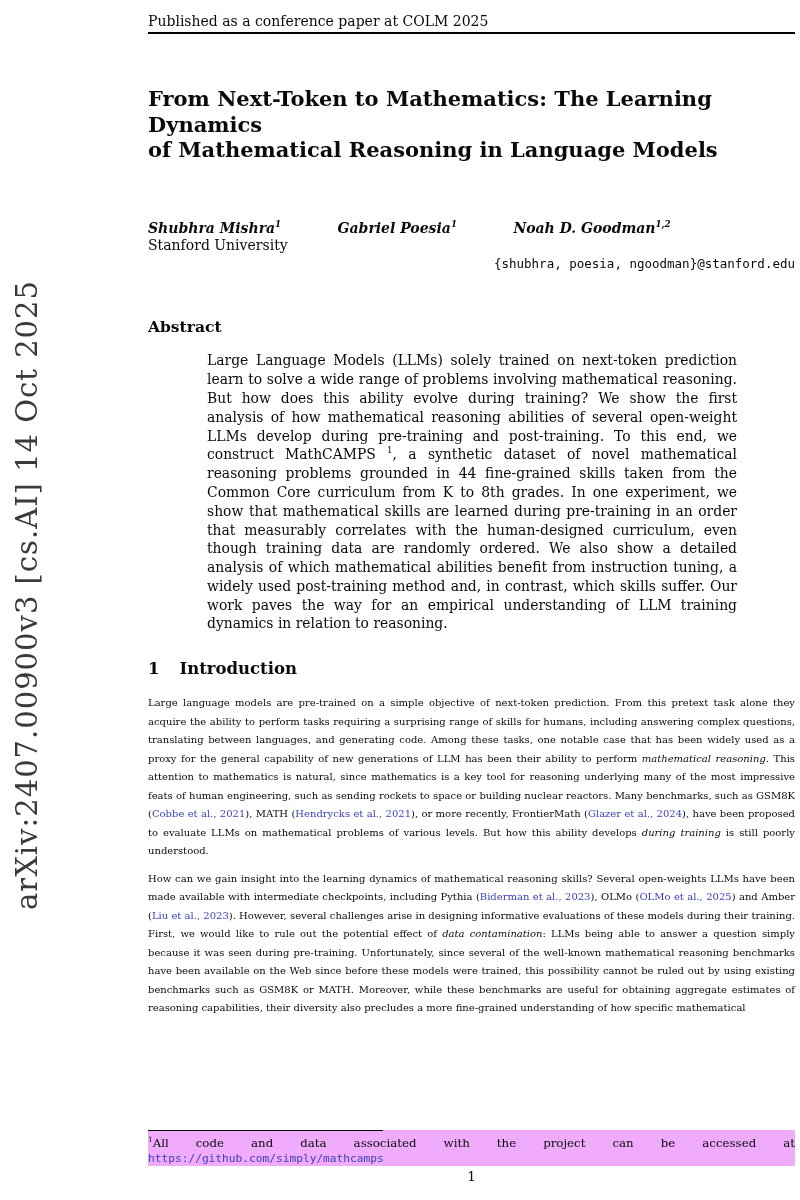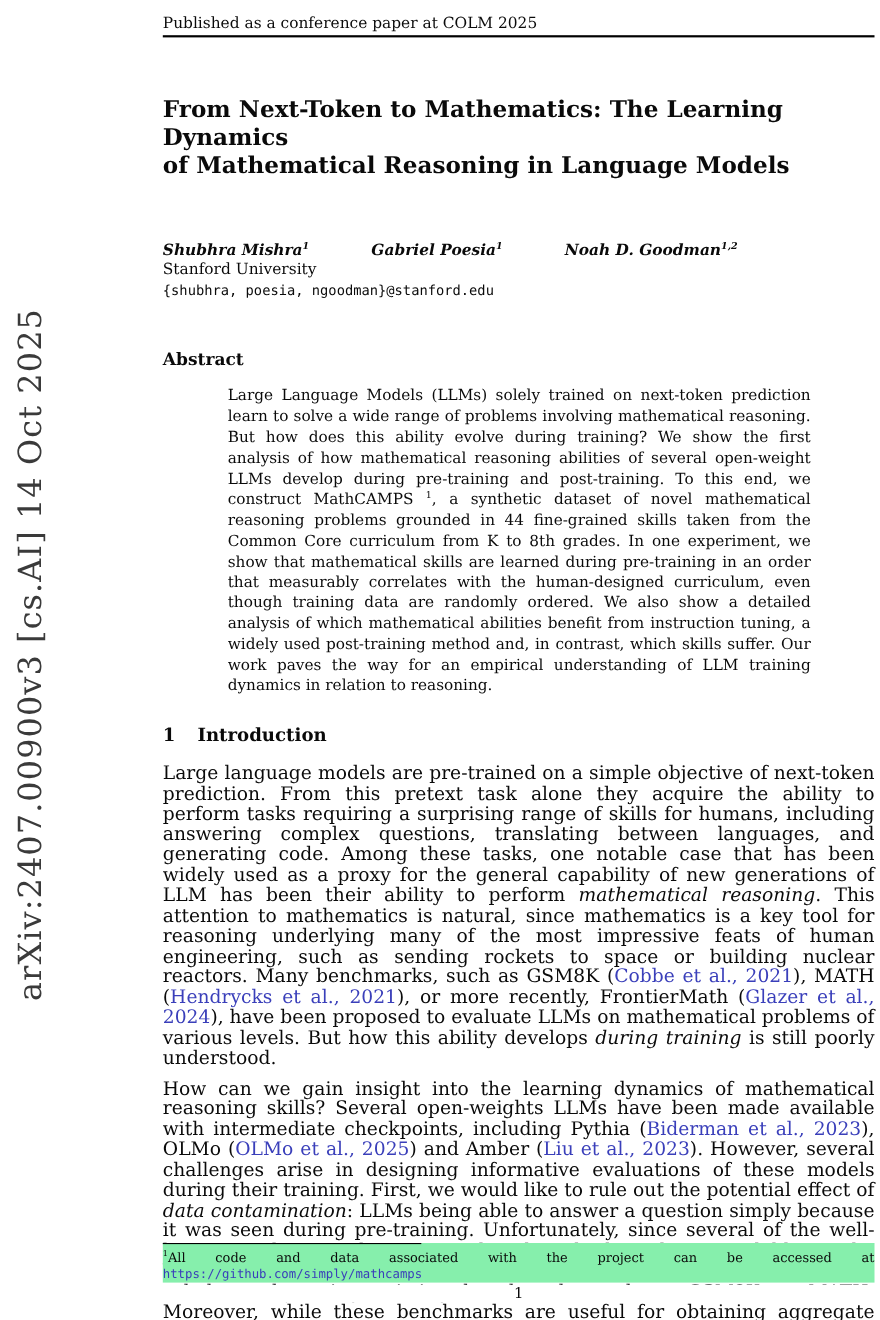--- a/index.html
+++ b/index.html
@@ -17,47 +17,47 @@
   .header-text { font-size: 14px; padding-top: 13px; }
   .header-rule { border-bottom: 2px solid #000; margin-top: 3px; }
 
   .title { font-size: 21px; font-weight: bold; margin: 52px 0 0 0; line-height: 1.22; }
 
   .authors { margin-top: 57px; font-size: 14px; font-style: italic; }
   .author { font-weight: bold; margin-right: 52px; }
   sup { font-size: 0.62em; line-height: 0; }
 
   .meta-line { font-size: 14px; line-height: 18.5px; }
-  .email { font-family: "DejaVu Sans Mono", monospace; font-size: 12.5px; line-height: 18px; margin-top: 1px; }
+  .email { font-family: "DejaVu Sans Mono", monospace; font-size: 12.5px; line-height: 18px; margin-top: 1px; text-align: right; }
 
   .abstract-heading { font-weight: bold; font-size: 15.5px; margin-top: 44px; }
   .abstract-body {
     margin: 15px 58px 0 59px;
     text-align: justify;
     font-size: 13.9px;
     line-height: 18.8px;
   }
 
   .section-heading { margin-top: 26px; font-size: 16.5px; font-weight: bold; }
   .section-number { margin-right: 20px; }
 
   .para {
     margin: 16px 0 0 0;
     text-align: justify;
-    font-size: 17px;
+    font-size: 10px;
     line-height: 18.5px;
   }
   .para + .para { margin-top: 9px; }
 
   .cite { color: var(--citation, #3a3fba); }
   em { font-style: italic; }
 
   .footnote {
     position: absolute; left: 148px; top: 1130px; width: 647px;
-    background: #86efac;
+    background: #f0abfc;
   }
   .fn-rule { width: 235px; border-top: 1px solid #000; margin-bottom: 5px; }
   .fn-text { font-size: 11.8px; line-height: 15px; }
   .fn-first { display: block; text-align: justify; text-align-last: justify; }
   .url-link {
     color: var(--link, #3a3fba);
     font-family: "DejaVu Sans Mono", monospace;
     font-size: 11.2px;
   }
 

